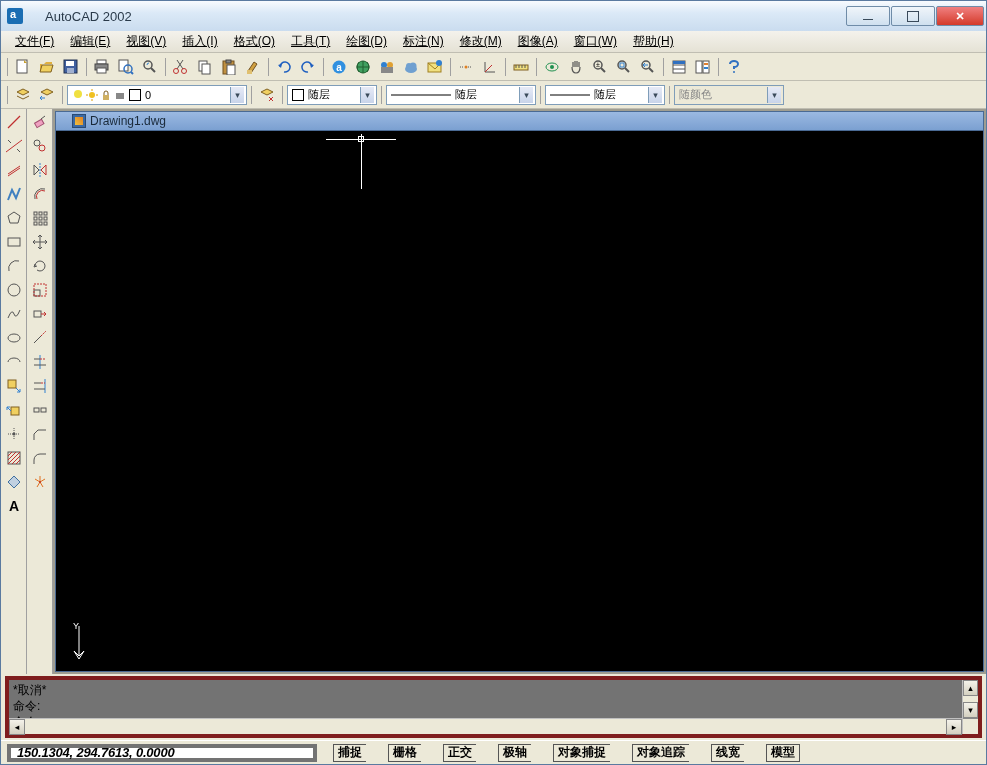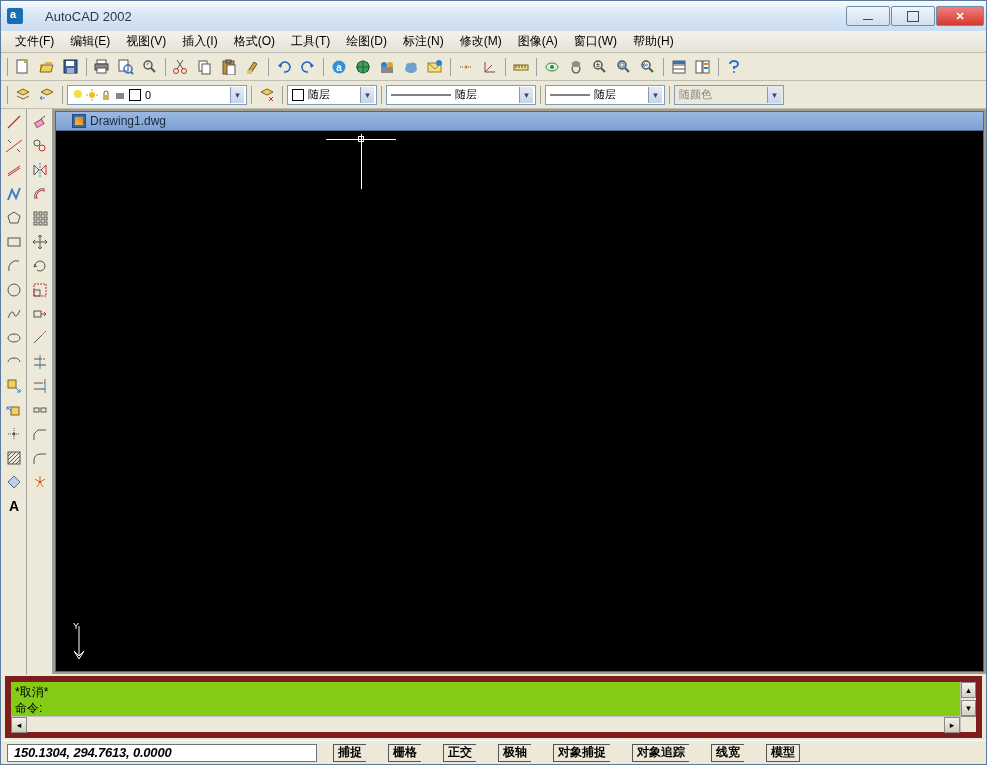--- a/index.html
+++ b/index.html
@@ -13,21 +13,21 @@
 .titlebar .title { font-size:13px; color:#2a3a4a; flex:1; }
 .winbtns { display:flex; gap:1px; }
 .winbtn { width:44px; height:20px; border:1px solid #6f8ca8; background:linear-gradient(#f0f5fa,#cfe0ef); display:flex; align-items:center; justify-content:center; font-size:11px; color:#3a4a5a; border-radius:2px;}
 .winbtn.close { background:linear-gradient(#f08080,#d43a2a); color:#fff; width:48px;}
 .winbtn.close::after{content:"✕"; font-weight:bold;}
 .winbtn.min::after{content:""; width:10px; height:1px; background:#3a4a5a; margin-top:6px;}
 .winbtn.max::after{content:""; width:10px; height:9px; border:1px solid #3a4a5a;}
 
 
 .menubar { height:22px; background:linear-gradient(#f4f2ec,#e5e2d5); border-bottom:1px solid #c0beb2; display:flex; align-items:center; padding-left:6px; font-size:12px; }
-.menubar .mi { padding:3px 8px; cursor:default; }
+.menubar .mi { padding:3px 8px; cursor:default;text-decoration:underline; }
 
 
 .tbrow { display:flex; align-items:center; background:#ece9d8; border-bottom:1px solid #c0beb2; padding:2px 4px; gap:2px; height:28px; }
 .tbtn { width:22px; height:22px; display:flex; align-items:center; justify-content:center; border:1px solid transparent; }
 .tbtn svg{ width:16px; height:16px; }
 .sep { width:1px; height:18px; background:#a0a0a0; margin:0 2px; }
 .combo { height:20px; border:1px solid #7f9db9; background:#fff; display:flex; align-items:center; font-size:11px; padding:0 2px 0 4px; }
 .combo .sw{ width:12px; height:12px; border:1px solid #000; margin-right:4px; background:#fff;}
 .combo .dd{ width:14px; height:16px; margin-left:auto; background:linear-gradient(#e6eaf6,#c8d4ea); border-left:1px solid #7f9db9; display:flex; align-items:center; justify-content:center;}
 .combo .dd::after{content:"▾"; font-size:9px; color:#3a4a5a;}
@@ -44,31 +44,31 @@
 .docbar .dicon{width:14px;height:14px;background:#3a69a5;border:1px solid #2a4a74; position:relative;}
 .docbar .dicon::after{content:""; position:absolute; left:2px; top:2px; width:8px; height:8px; background:linear-gradient(45deg,#f0c040,#e08020);}
 .canvas { flex:1; background:#000; position:relative; border:1px solid #4a6a94; border-top:none;}
 .crosshair{ position:absolute; left:305px; top:8px; }
 .crosshair .h{ position:absolute; width:70px; height:1px; background:#fff; left:-35px; top:0;}
 .crosshair .v{ position:absolute; height:55px; width:1px; background:#fff; left:0; top:-5px;}
 .crosshair .box{ position:absolute; width:6px; height:6px; border:1px solid #fff; left:-3px; top:-3px;}
 .ucs { position:absolute; left:15px; bottom:10px; }
 
 
-.cmdarea { height:62px; border:6px solid #7f1d1d; background:#84cc16; display:flex; }
+.cmdarea { height:62px; border:4px solid #7f1d1d; background:#737373; display:flex; }
 .cmdtxt{ flex:1; font-family:"SimSun",monospace; font-size:12px; padding:2px 4px; line-height:16px; overflow:hidden;}
 .cmdscroll{width:16px; background:#ece9d8; display:flex; flex-direction:column; border-left:1px solid #c0c0c0;}
 .sbtn{height:16px;border:1px solid #888;background:linear-gradient(#f4f2ea,#d4d0c0);display:flex;align-items:center;justify-content:center;font-size:9px;}
 .cmdhs{height:16px; background:#ece9d8; display:flex; border-top:1px solid #c0c0c0;}
 .cmdhs .track{flex:1;}
 .cmdhs .sbtn{width:16px;}
 
 
 .statusbar { height:24px; background:#ece9d8; display:flex; align-items:center; padding:2px 6px; gap:4px; font-size:12px; border-top:1px solid #fff;}
-.coord { width:310px; height:18px; border:1px solid #737373; background:#fff; padding:0 6px; font-family:Arial; font-size:13px; font-weight:bold; font-style:italic; letter-spacing:-0.2px; display:flex; align-items:center;}
+.coord { width:310px; height:18px; border:4px solid #737373; background:#fff; padding:0 6px; font-family:Arial; font-size:13px; font-weight:bold; font-style:italic; letter-spacing:-0.2px; display:flex; align-items:center;}
 .statbtns{ display:flex;gap:22px; }
 .stb{ height:18px; padding:0 4px; border:1px solid #555; background:#ece9d8; font-size:12px; font-weight:bold; display:flex; align-items:center; font-family:"SimSun"; border-right:none;}
 .stb:last-child{border-right:1px solid #555;}
 </style>
 </head>
 <body>
 
 <div class="window">
 
   <div class="titlebar">

